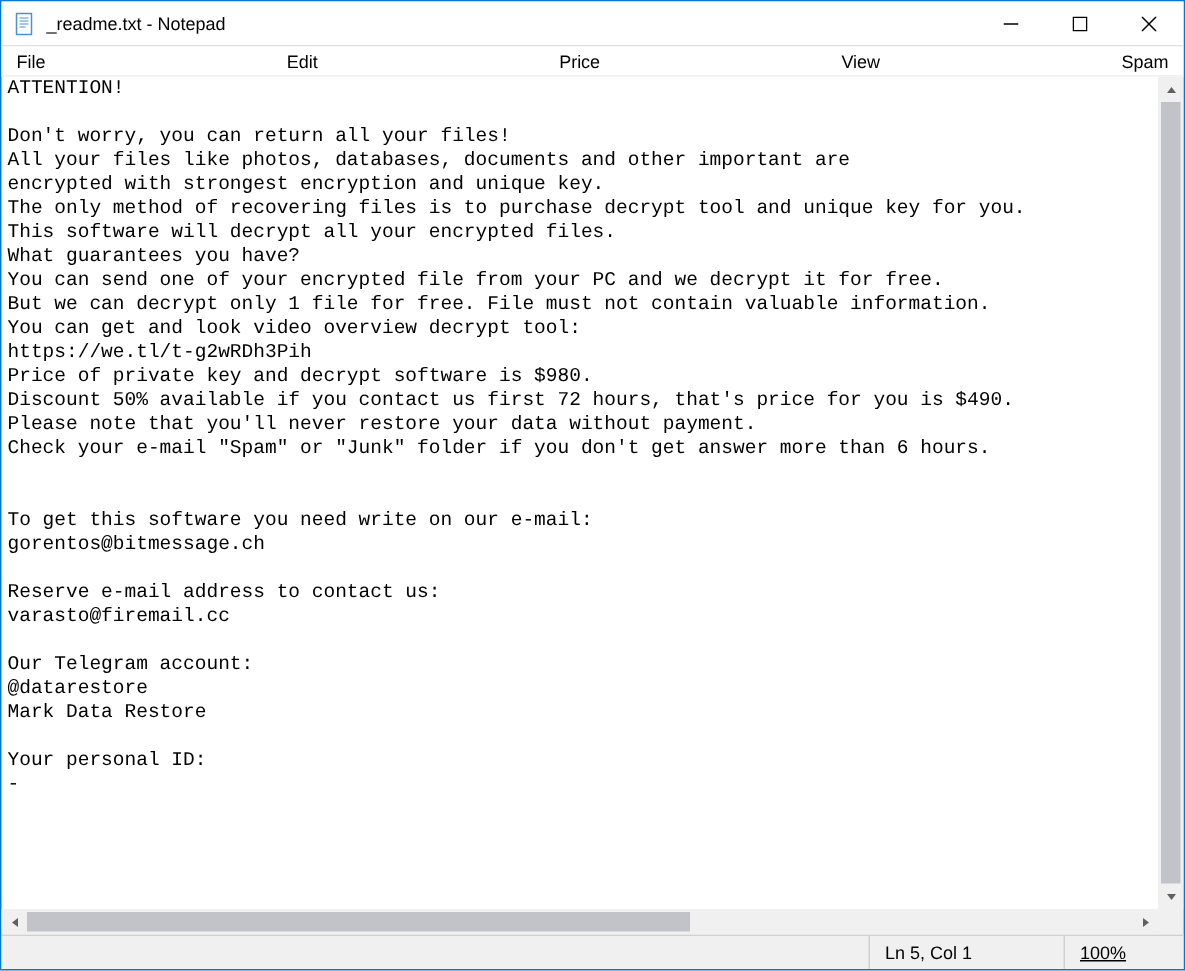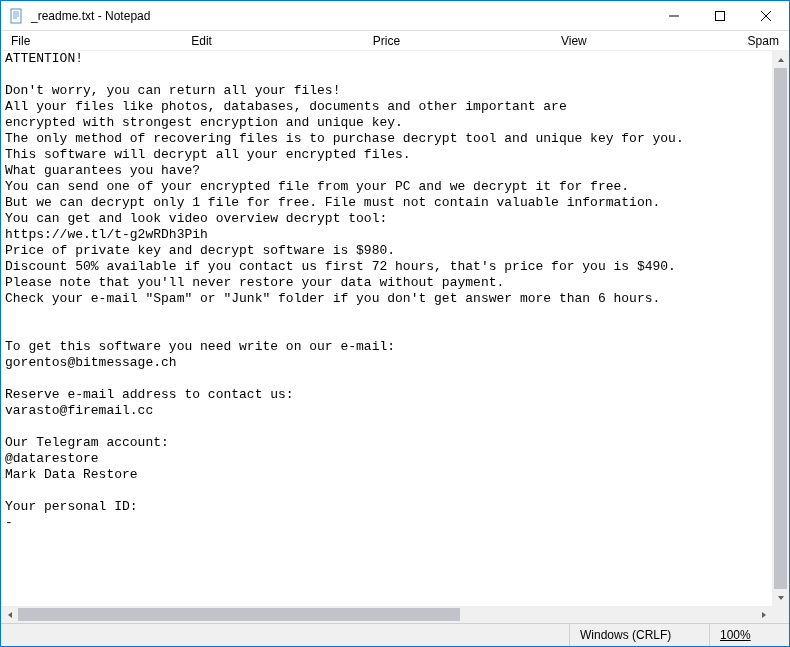--- a/index.html
+++ b/index.html
@@ -259,17 +259,17 @@
         <svg width="8" height="8" viewBox="0 0 8 8">
             <polygon points="2,1 6,4 2,7" fill="#606060"></polygon>
           </svg>
       </div>
     </div>
     <div class="scroll-corner"></div>
   </div>
 
   <div class="statusbar">
     <div class="status-spacer"></div>
-    <div class="status-cell enc">Windows (CRLF)</div>
+    <div class="status-cell pos">Ln 5, Col 1</div>
     <div class="status-cell zoom">100%</div>
   </div>
 
 </div>
 
 </body></html>

